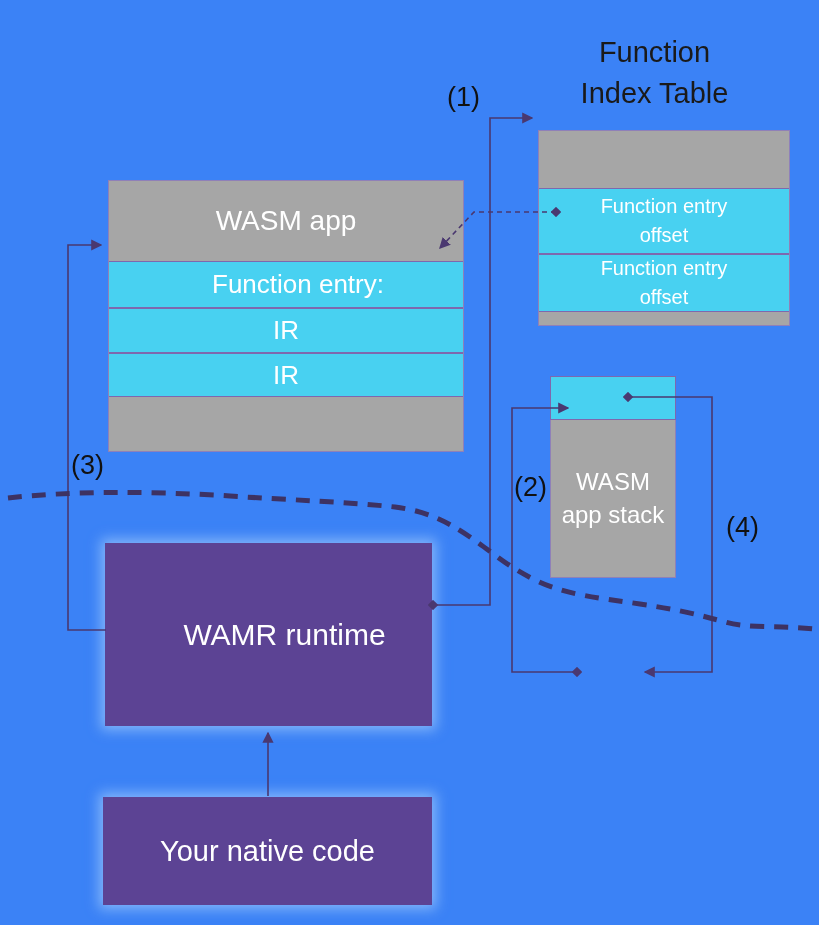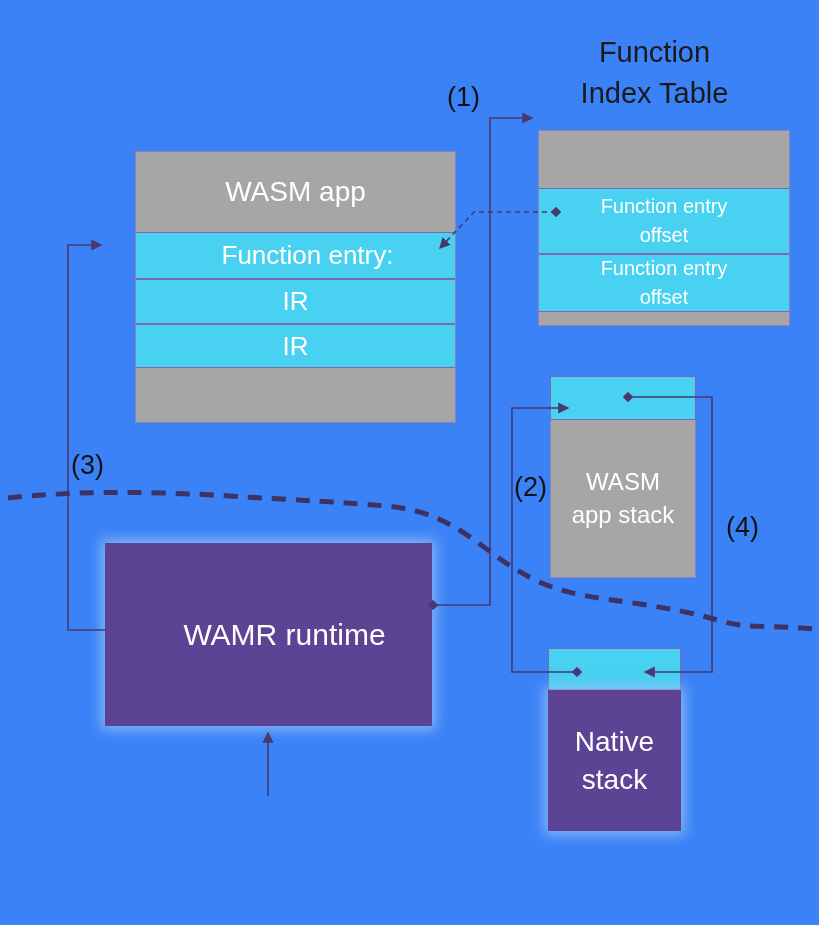--- a/index.html
+++ b/index.html
@@ -111,54 +111,51 @@
     <div class="seg gray" style="height:57px;"></div>
     <div class="seg cyan" style="height:66px;">
       <span class="fit-row-text">Function entry offset</span>
     </div>
     <div class="seg cyan" style="height:58px;">
       <span class="fit-row-text">Function entry offset</span>
     </div>
     <div class="seg gray" style="flex:1;"></div>
   </div>
 
-  <div class="abs table-box" style="left:108px; top:151px; width:321px; height:272px;margin-left:27px;">
+  <div class="abs table-box" style="left:108px; top:180px; width:356px; height:272px;">
     <div class="seg gray" style="height:80px;">
       <span class="wasm-app-header-text">WASM app</span>
     </div>
     <div class="seg cyan" style="height:47px;padding-left:24px;">
       <span class="wasm-app-row-text">Function entry:</span>
     </div>
     <div class="seg cyan" style="height:45px;">
       <span class="wasm-app-row-text">IR</span>
     </div>
     <div class="seg cyan" style="height:44px;">
       <span class="wasm-app-row-text">IR</span>
     </div>
     <div class="seg gray" style="flex:1;"></div>
   </div>
 
-  <div class="abs" style="left:550px; top:376px; width:146px; height:202px;">
+  <div class="abs" style="left:550px; top:376px; width:126px; height:202px;">
     <div class="stack-topbar" style="width:100%; height:44px;"></div>
     <div class="stack-gray-body" style="width:100%; height:158px;">
       <span class="inner">WASM app stack</span>
     </div>
   </div>
 
   <div class="abs purple-box" style="left:105px; top:543px; width:327px; height:183px;padding-left:32px;">
     <span class="wamr-text">WAMR runtime</span>
   </div>
 
-  <div class="abs" style="left:548px; top:648px; width:133px; height:183px;">
-    <div class="stack-topbar" style="width:100%; height:42px;"></div>
-    <div class="purple-box" style="width:100%; height:141px;">
-      <span class="native-stack-text">Native stack</span>
-    </div>
+
+  <div class="abs purple-box" style="left:103px; top:797px; width:329px; height:108px;">
+    <span class="native-code-text">Your native code</span>
   </div>
-
 
   <svg class="abs overlay" width="819" height="925" viewBox="0 0 819 925">
     <defs>
       <marker id="arrow" viewBox="0 0 8 8" markerWidth="7" markerHeight="7" refX="7" refY="4" orient="auto" markerUnits="strokeWidth">
         <path d="M0 0 L8 4 L0 8 Z" fill="#4a3870"></path>
       </marker>
       <marker id="diamond" viewBox="0 0 10 10" markerWidth="6.5" markerHeight="6.5" refX="5" refY="5" orient="auto" markerUnits="strokeWidth">
         <path d="M5 0 L10 5 L5 10 L0 5 Z" fill="#4a3870"></path>
       </marker>
     </defs>

